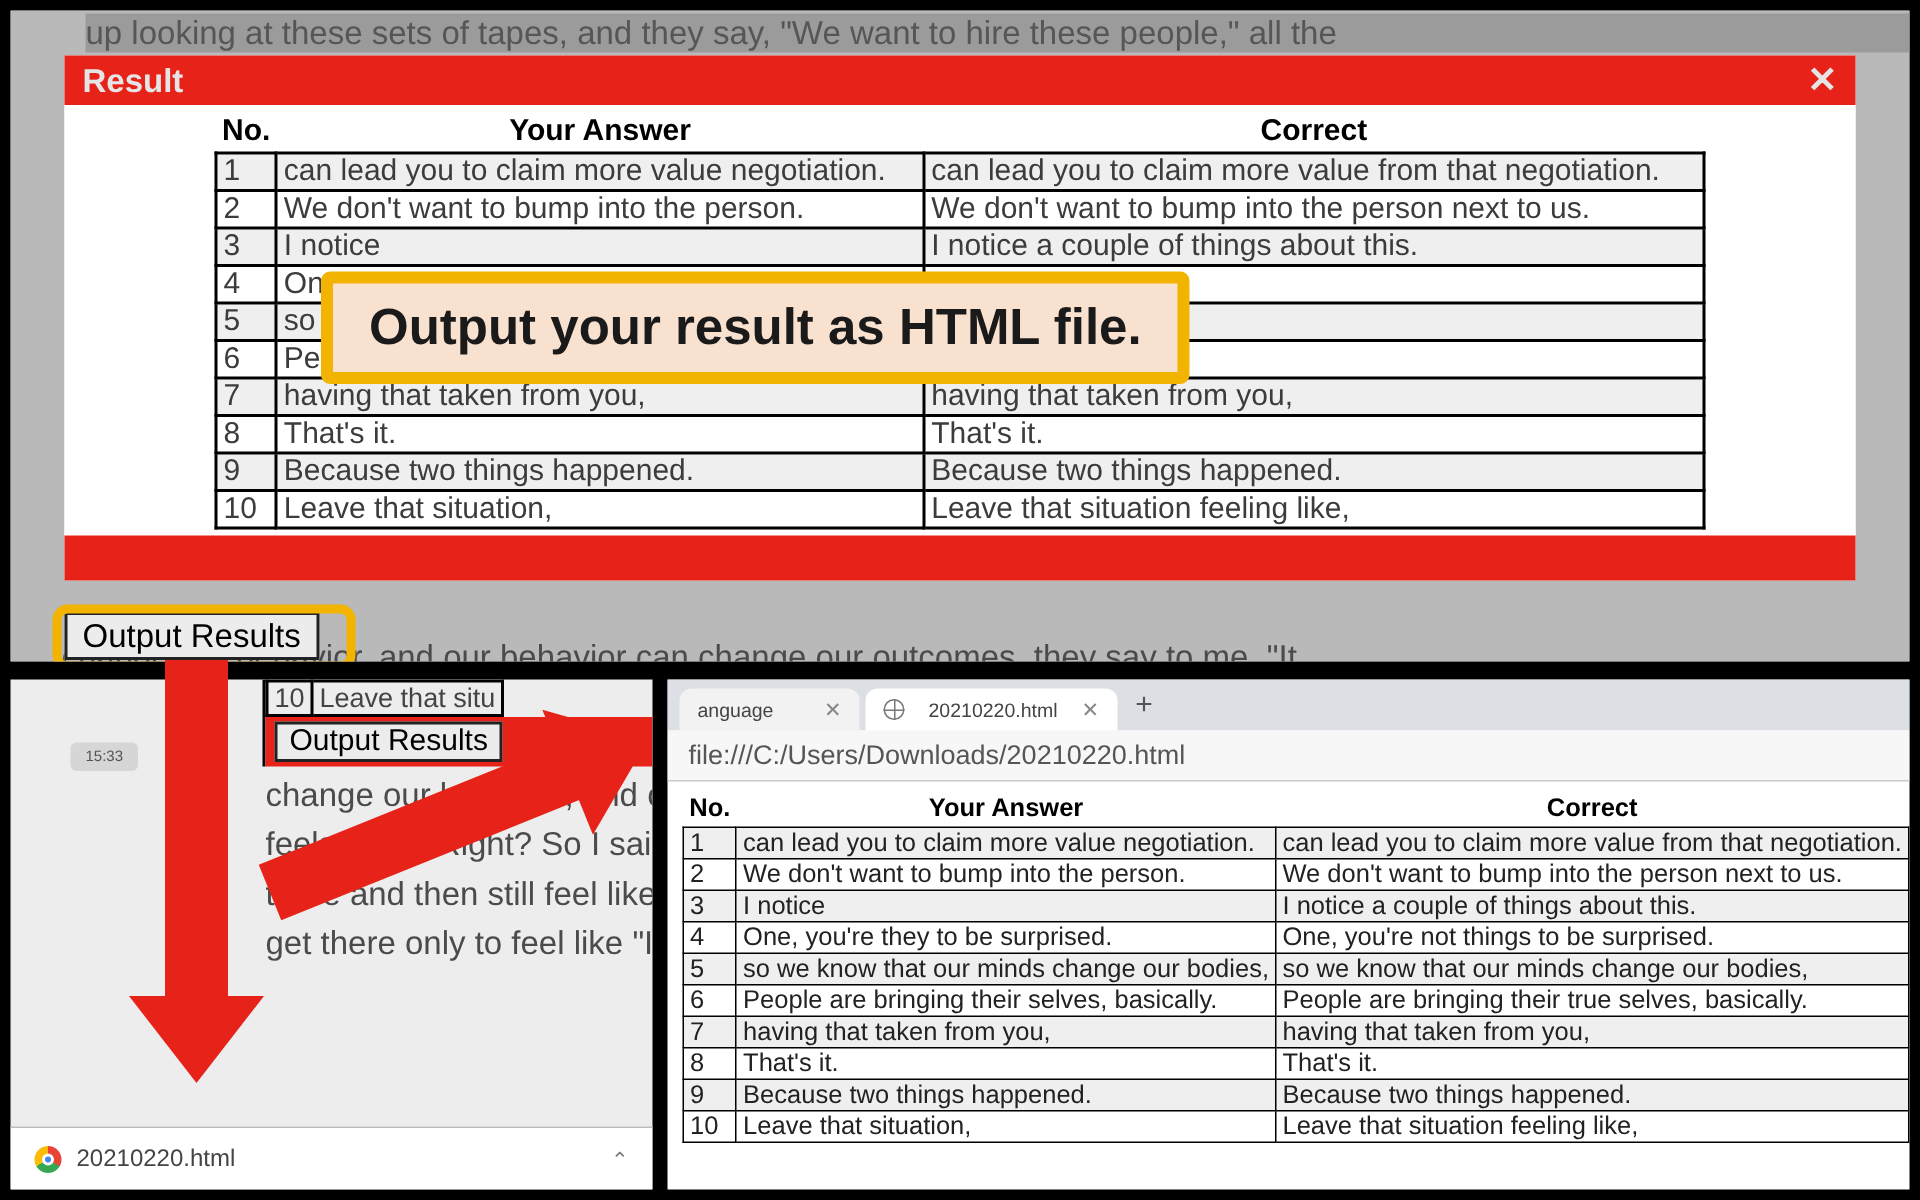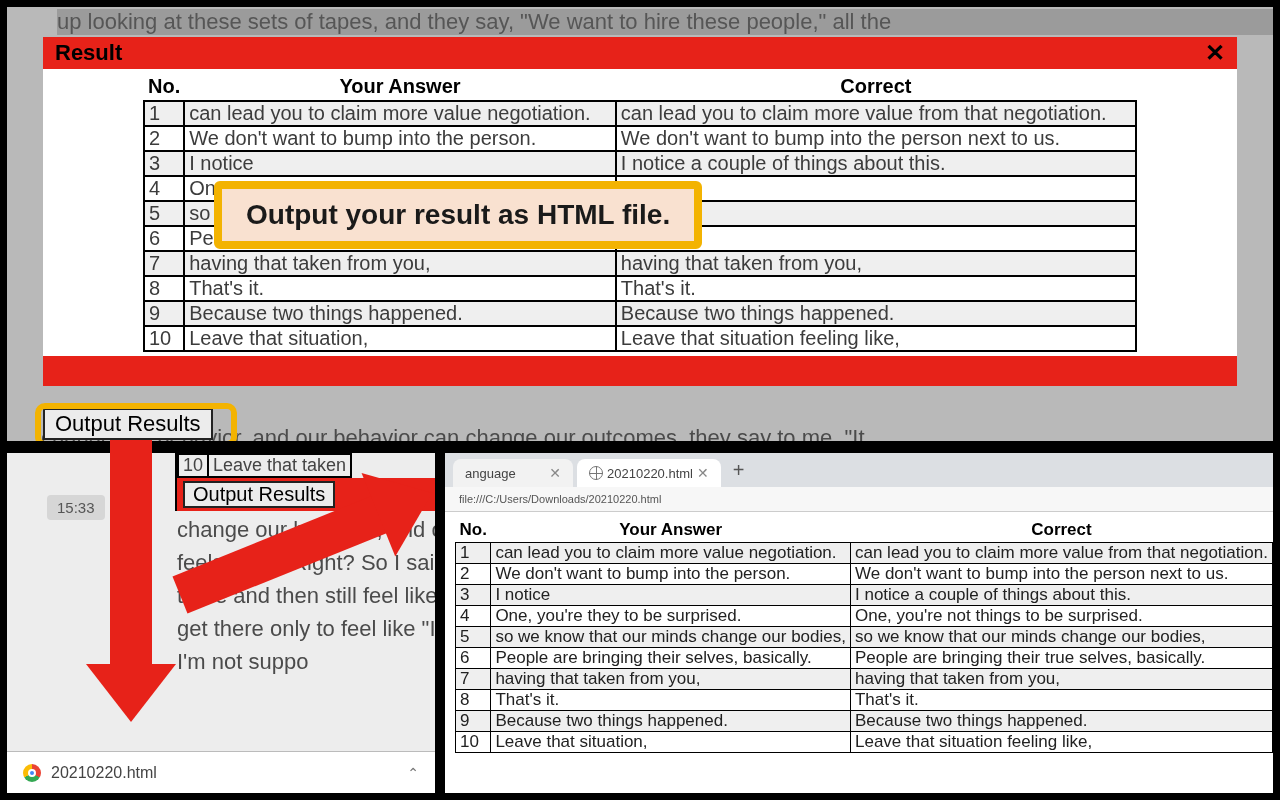--- a/index.html
+++ b/index.html
@@ -42,21 +42,21 @@
     inset: 0;
     background: rgba(100,100,100,0.45);
   }
   .result-modal {
     position: absolute;
     left: 36px; right: 36px; top: 30px;
     background: #fff;
   }
   .result-header {
     background: #e72219;
-    color: #000000;
+    color: #e5e5e5;
     font-size: 22px;
     font-weight: bold;
     padding: 2px 12px;
     display: flex;
     justify-content: space-between;
     align-items: center;
   }
   .close-x { font-size: 24px; font-weight: bold; cursor: pointer; }
   .result-body {
     background: #fff;
@@ -110,21 +110,21 @@
     pointer-events: none;
   }
 
   
   .callout {
     position: absolute;
     left: 214px; top: 181px;
     background: #f9e1d0;
     border: 8px solid #f3b301;
     border-radius: 6px;
-    font-size: 28px;
+    font-size: 34px;
     font-weight: bold;
     color: #1a1a1a;
     padding: 10px 24px;
     z-index: 30;
   }
 
   
   .bl-panel {
     position: absolute;
     left: 4px; bottom: 4px;
@@ -158,21 +158,21 @@
     font-size: 22px;
     color: #4b4b4b;
     line-height: 1.5;
     white-space: nowrap;
   }
   .bl-time {
     position: absolute;
     left: 40px; top: 42px;
     background: #d6d6d6;
     color: #555;
-    font-size: 15px;
+    font-size: 10px;
     padding: 4px 10px;
     border-radius: 4px;
   }
   .bl-download-bar {
     position: absolute;
     left: 0; right: 0; bottom: 0;
     height: 42px;
     background: #fff;
     border-top: 1px solid #bbb;
     display: flex;
@@ -211,36 +211,36 @@
     gap: 4px;
   }
   .br-tab {
     background: #f2f2f2;
     border-radius: 8px 8px 0 0;
     padding: 6px 12px;
     font-size: 13px;
     color: #444;
     display: flex;
     align-items: center;
-    gap: 4px;
+    gap: 16px;
     min-width: 120px;
   }
   .br-tab.active { background: #fff; }
   .globe-icon {
     width: 14px; height: 14px; border: 1.4px solid #777; border-radius: 50%;
     position: relative; flex-shrink: 0;
   }
   .globe-icon::before { content:""; position:absolute; left:50%; top:-1px; bottom:-1px; width:1.2px; background:#777; }
   .globe-icon::after  { content:""; position:absolute; top:50%; left:-1px; right:-1px; height:1.2px; background:#777; }
   .tab-x { color:#888; font-size:14px; margin-left:auto; }
   .new-tab { color:#555; font-size:20px; padding:0 8px; align-self:center; }
   .br-url {
     background: #f7f7f7;
     border-bottom: 1px solid #ccc;
-    font-size: 11px;
+    font-size: 18px;
     color: #555;
     padding: 6px 14px;
   }
   .br-body { padding: 8px 10px; }
   table.br-table { border-collapse: collapse; width: 100%; font-size: 17px; }
   table.br-table th { font-weight: bold; text-align: center; padding: 0 4px 2px 4px; }
   table.br-table td { border: 1.6px solid #000; padding: 0 4px; color: #222; white-space: nowrap; }
   table.br-table tr.alt td { background: #efefef; }
   table.br-table td.no { width: 26px; }
 
@@ -374,35 +374,34 @@
   <div class="shaft"></div>
     <div class="head"></div>
 </div>
 
 <div class="bl-panel">
   <div class="bl-mini">
     <table>
         <tbody>
           <tr>
       <td style="width:28px">10</td>
-      <td>Leave that taken</td>
+      <td>Leave that situ</td>
     </tr>
         </tbody>
       </table>
     <div class="bl-redbar">
       <button class="bl-output-btn">Output Results</button>
     </div>
   </div>
   <div class="bl-time">15:33</div>
   <div class="bl-text">
     <div>change our behavior, and ou</div>
     <div>feels fake." Right? So I said</div>
     <div>there and then still feel like a</div>
     <div>get there only to feel like "I'm</div>
-    <div>I'm not suppo</div>
   </div>
   <div class="bl-download-bar">
     <span class="chrome-icon"></span>
     <span class="dl-filename">20210220.html</span>
     <span class="dl-chevron">⌃</span>
   </div>
 </div>
 
 <div class="br-panel">
   <div class="br-tabs">

